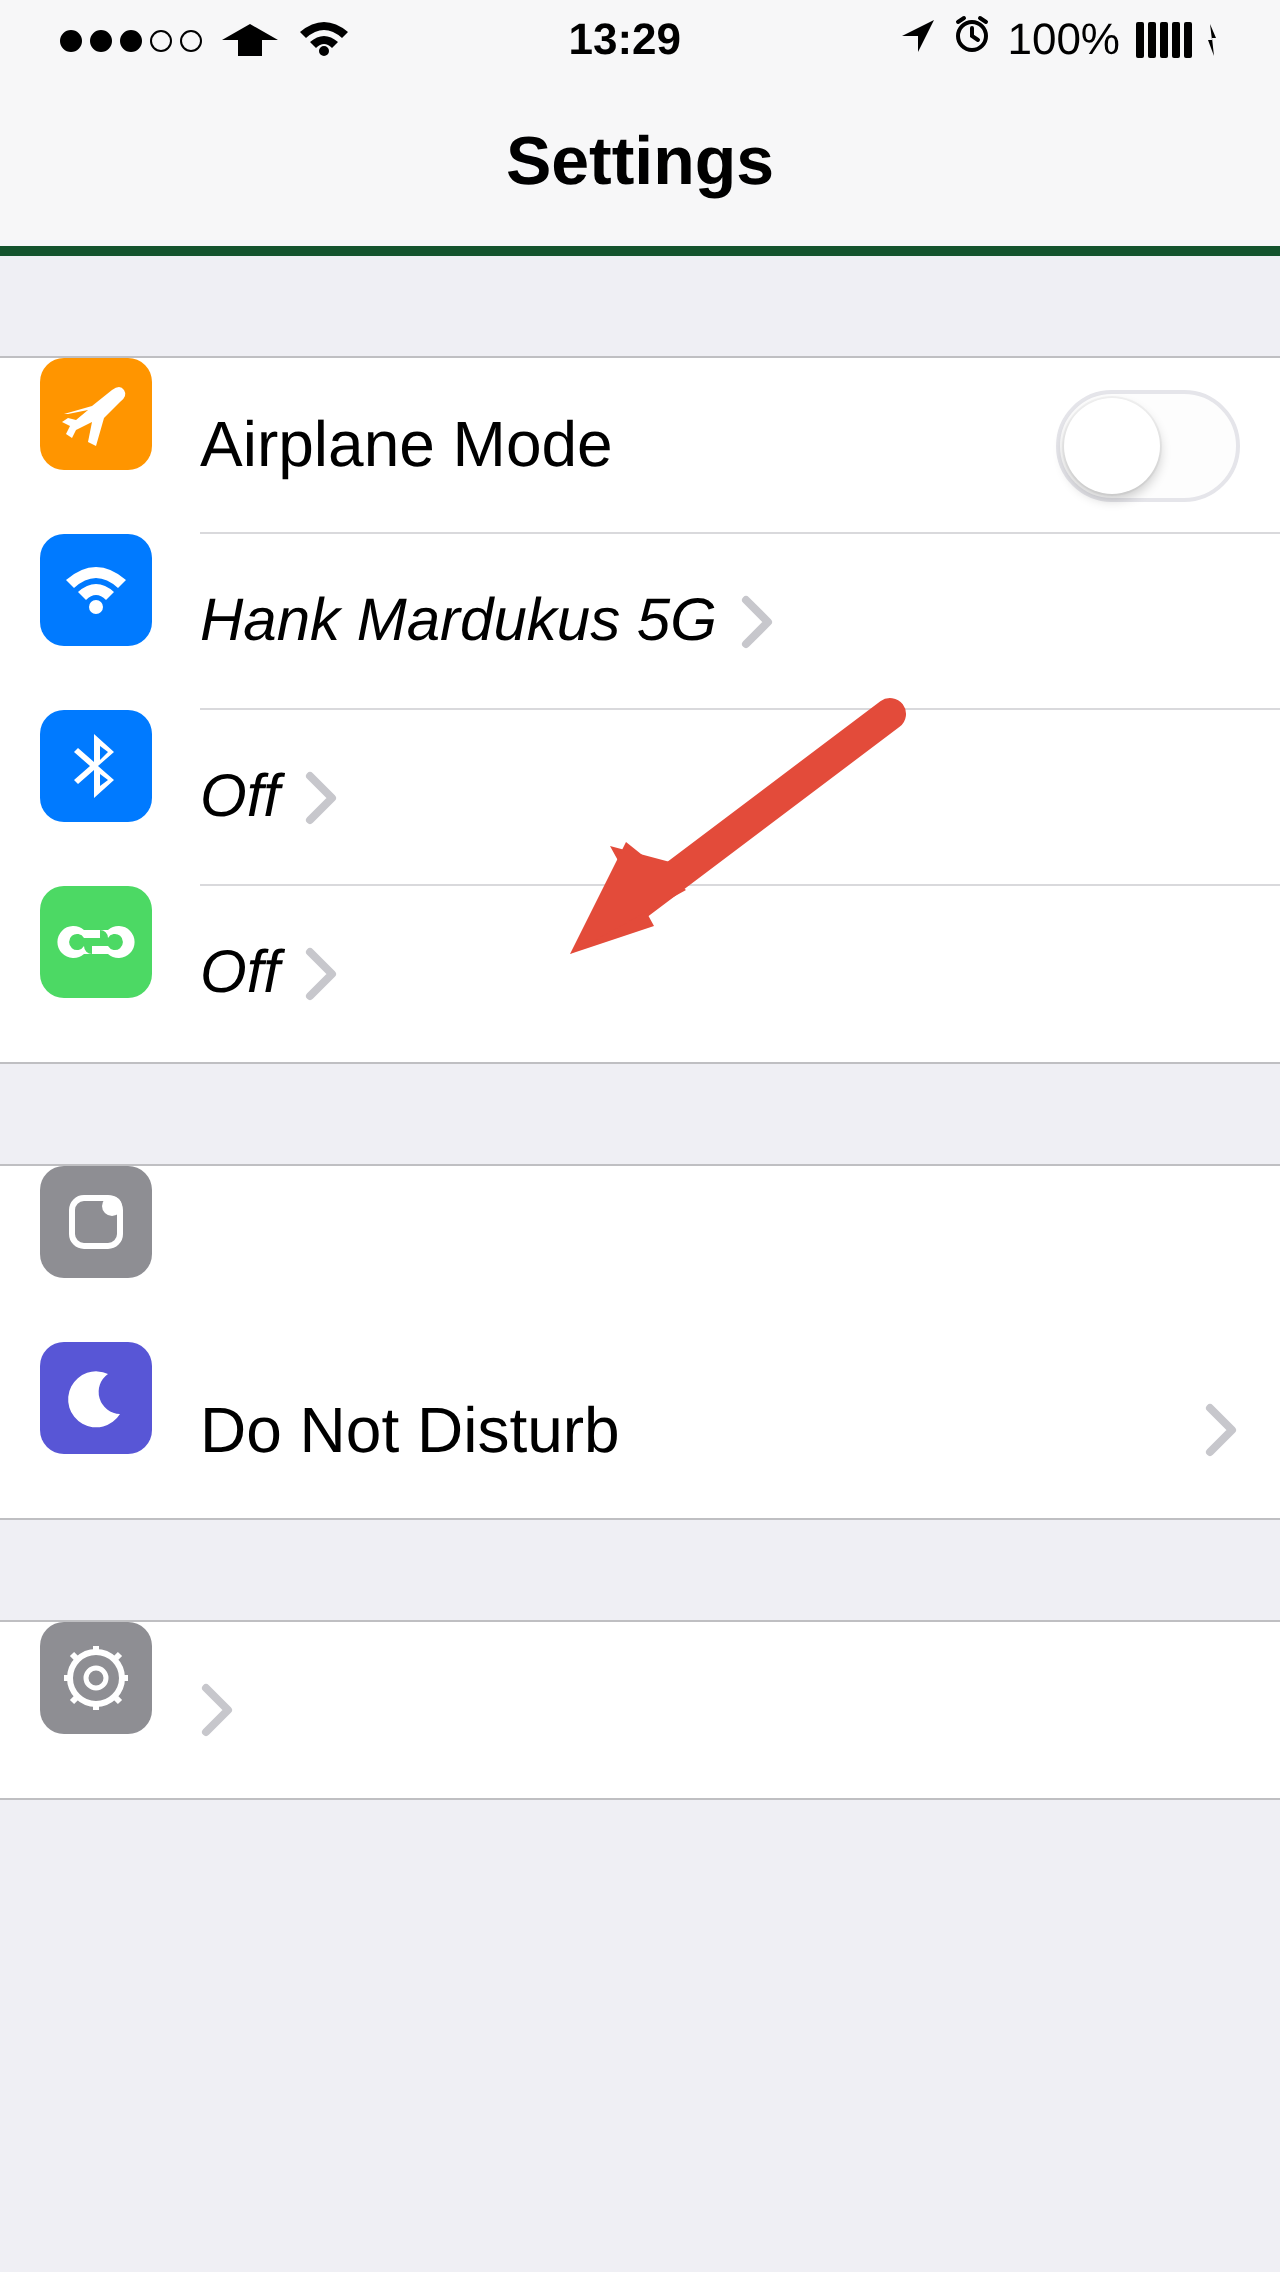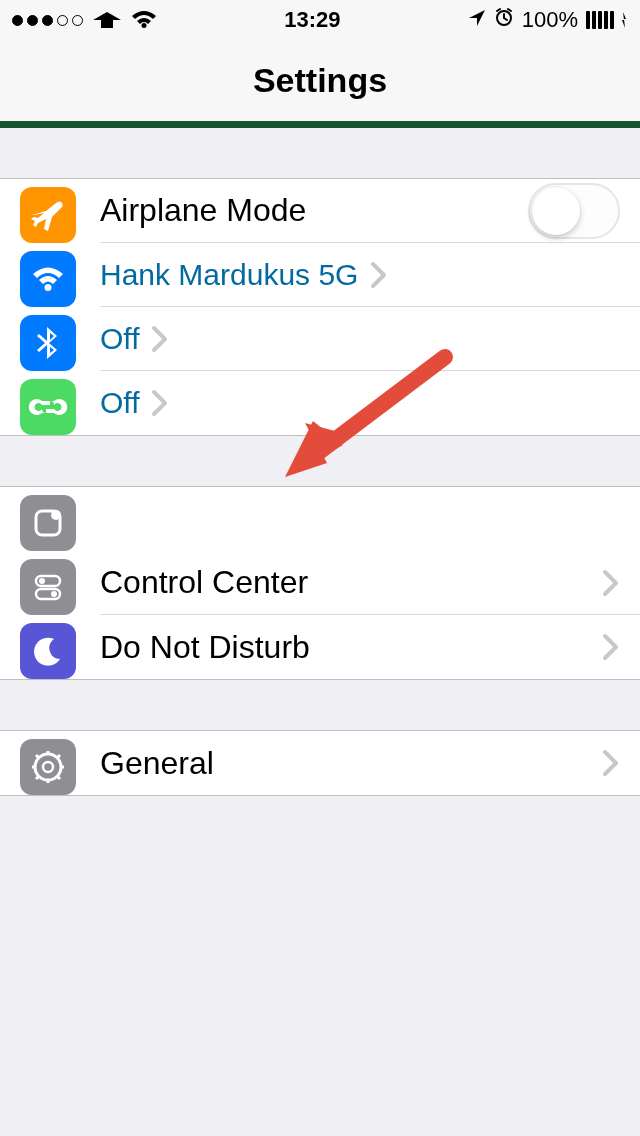--- a/index.html
+++ b/index.html
@@ -11,56 +11,56 @@
     color: #000;
     overflow: hidden;
     position: relative;
   }
   
   .status-bar {
     height: 40px;
     display: flex;
     align-items: center;
     justify-content: space-between;
-    padding: 0 12px;
+    padding: 0 30px;
     font-size: 22px;
     font-weight: 500;
     background: #f7f7f8;
   }
   .status-left, .status-right { display: flex; align-items: center; gap: 8px; }
   .signal-dots { display: flex; gap: 4px; align-items: center; }
   .dot { width: 11px; height: 11px; border-radius: 50%; border: 1.5px solid #000; }
   .dot.filled { background: #000; }
   .carrier svg { display: block; }
   .wifi-status svg { display: block; }
   .status-time { font-weight: 600; }
   .battery-group { display: flex; align-items: center; gap: 6px; }
   .battery-bars { display: flex; gap: 2px; align-items: flex-end; }
   .bbar { width: 4px; height: 18px; background: #000; border-radius: 1px; }
   
   .nav-bar {
     height: 88px;
     background: #f7f7f8;
-    border-bottom: 7px solid #14532d;
+    border-bottom: 5px solid #14532d;
     display: flex;
     align-items: center;
     justify-content: center;
   }
   .nav-title { font-size: 34px; font-weight: 700; }
   
   .group {
     background: #fff;
     border-top: 1px solid #bfbfc2;
     border-bottom: 1px solid #bfbfc2;
   }
   .gap { height: 50px; }
   .row {
     display: flex;
-    align-items: flex-end;
-    height: 64px;
+    align-items: flex-start;
+    height: 88px;
     padding-left: 20px;
     position: relative;
   }
   .row:not(:last-child) .row-inner {
     border-bottom: 1px solid #d9d9dc;
   }
   .row-icon {
     width: 56px; height: 56px;
     border-radius: 12px;
     flex: 0 0 56px;
@@ -69,21 +69,21 @@
   }
   .row-inner {
     flex: 1;
     height: 100%;
     display: flex;
     align-items: center;
     padding-right: 20px;
     gap: 12px;
   }
   .row-label { font-size: 32px; flex: 1; color: #000; font-weight: 400; }
-  .row-value { font-size: 30px; color: #0369a1; }
+  .row-value { font-size: 30px; color: #000000; font-style: italic; }
   .chevron {
     flex: 0 0 auto;
     width: 18px; height: 28px;
     color: #c7c7cc;
   }
   .chevron svg { display: block; }
   
   .toggle {
     width: 92px; height: 56px;
     border-radius: 28px;
@@ -237,38 +237,20 @@
 
   <div class="row">
     <div class="row-icon" style="background:#8e8e93">
       <svg width="40" height="40" viewBox="0 0 40 40">
           <rect x="8" y="8" width="24" height="24" rx="6" fill="none" stroke="#fff" stroke-width="3"></rect>
           <circle cx="28" cy="12" r="5" fill="#fff"></circle>
         </svg>
     </div>
   </div>
 
-  <div class="row">
-    <div class="row-icon" style="background:#8e8e93">
-      <svg width="40" height="40" viewBox="0 0 40 40">
-        <rect x="8" y="9" width="24" height="10" rx="5" fill="none" stroke="#fff" stroke-width="2.5"></rect>
-          <circle cx="14" cy="14" r="3" fill="#fff"></circle>
-        <rect x="8" y="22" width="24" height="10" rx="5" fill="none" stroke="#fff" stroke-width="2.5"></rect>
-          <circle cx="26" cy="27" r="3" fill="#fff"></circle>
-      </svg>
-    </div>
-    <div class="row-inner">
-      <div class="row-label">Control Center</div>
-      <span class="chevron">
-          <svg width="18" height="28" viewBox="0 0 18 28">
-            <path d="M3 3 L14 14 L3 25" stroke="#c7c7cc" stroke-width="4" fill="none" stroke-linecap="round" stroke-linejoin="round"></path>
-          </svg>
-        </span>
-    </div>
-  </div>
 
   <div class="row">
     <div class="row-icon" style="background:#5856d6">
       <svg width="40" height="40" viewBox="0 0 40 40">
           <path d="M26 8 A14 14 0 1 0 32 28 A11 11 0 0 1 26 8 Z" fill="#fff"></path>
         </svg>
     </div>
     <div class="row-inner">
       <div class="row-label">Do Not Disturb</div>
       <span class="chevron">
@@ -295,21 +277,20 @@
           <line x1="4" y1="20" x2="8" y2="20"></line>
             <line x1="32" y1="20" x2="36" y2="20"></line>
           <line x1="8" y1="8" x2="11" y2="11"></line>
             <line x1="29" y1="29" x2="32" y2="32"></line>
           <line x1="32" y1="8" x2="29" y2="11"></line>
             <line x1="11" y1="29" x2="8" y2="32"></line>
         </g>
       </svg>
     </div>
     <div class="row-inner">
-      <div class="row-label">General</div>
       <span class="chevron">
           <svg width="18" height="28" viewBox="0 0 18 28">
             <path d="M3 3 L14 14 L3 25" stroke="#c7c7cc" stroke-width="4" fill="none" stroke-linecap="round" stroke-linejoin="round"></path>
           </svg>
         </span>
     </div>
   </div>
 
 </div>
 

